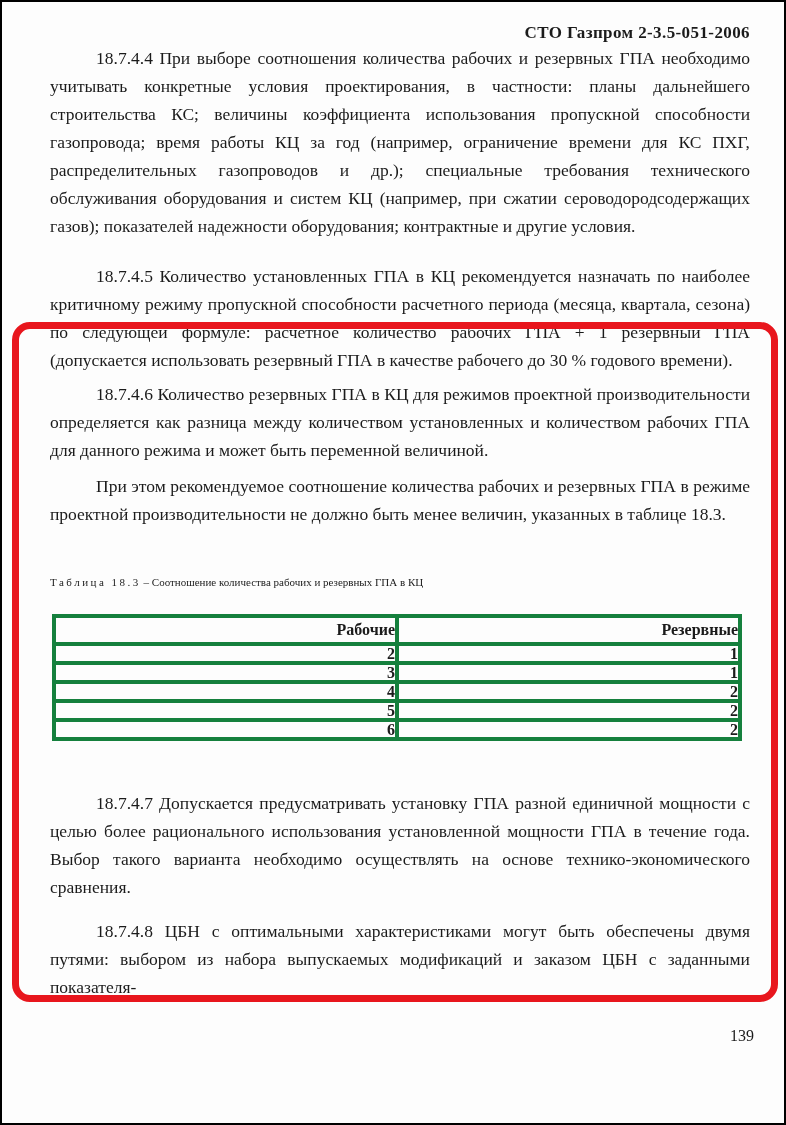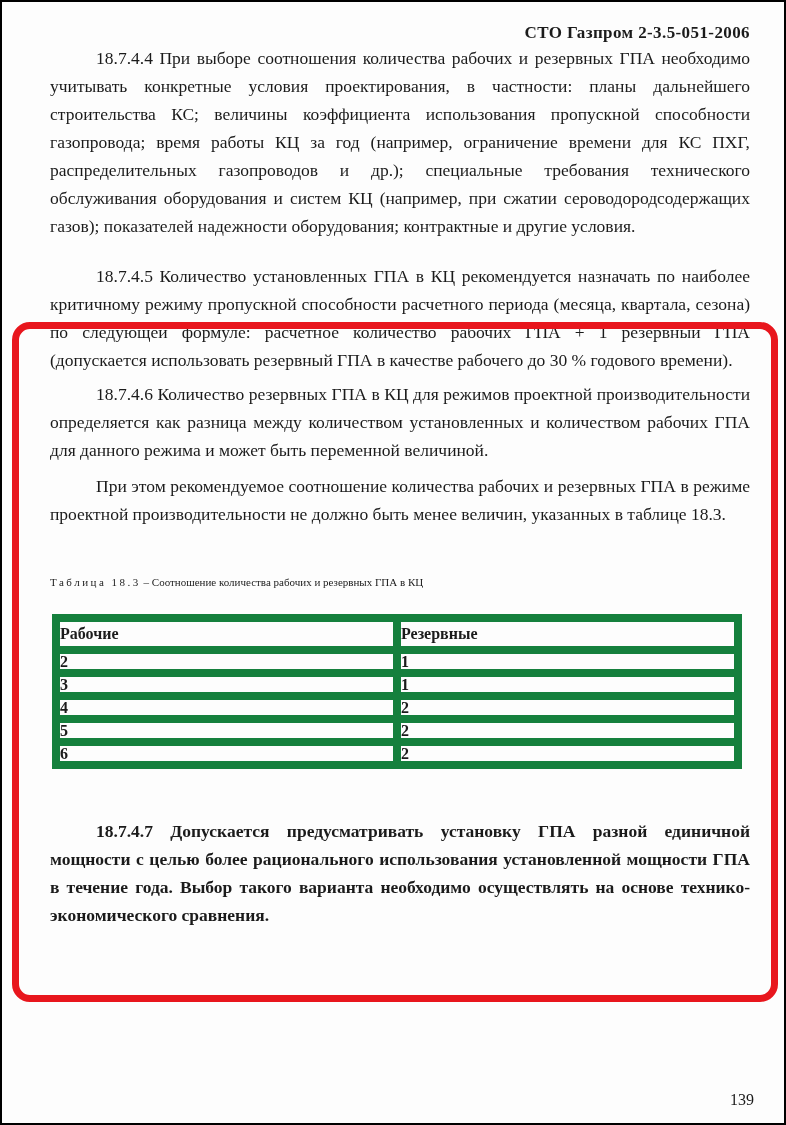--- a/index.html
+++ b/index.html
@@ -26,61 +26,61 @@
     font-weight:bold;
     font-size:17px;
     letter-spacing:0.4px;
     line-height:22px;
   }
   p.para { margin:0; text-indent:46px; }
   p.p-intro     { margin-top:26px; }
   p.p-1845      { margin-top:22px; }
   p.p-1846      { margin-top:6px; }
   p.p-prietom   { margin-top:8px; }
-  p.p-1847      { margin-top:48px;font-weight:bold; }
+  p.p-1847      { margin-top:48px; }
   p.p-1848      { margin-top:16px; }
 
   .table-caption {
     margin-top:40px;
     text-indent:0;
     font-size:11px;
     white-space:nowrap;
     overflow:hidden;
   }
   .caption-label { letter-spacing:2.5px; }
 
   table.gpa-table {
     margin-top:18px;
     margin-left:2px;
     width:690px;
     border-collapse:collapse;
     table-layout:fixed;
   }
   table.gpa-table th, table.gpa-table td {
-    border:8px solid #15803d;
-    text-align:left;
+    border:4px solid #15803d;
+    text-align:right;
     font-weight:bold;
     font-size:16px;
     padding:0;
   }
   table.gpa-table th { height:24px; line-height:24px; }
   table.gpa-table td { height:15px; line-height:15px; }
 
   .highlight-annotation {
     position:absolute;
     left:10px; top:320px;
     width:766px; height:680px;
     border:7px solid #e8161d;
     border-radius:18px;
     box-sizing:border-box;
     pointer-events:none;
   }
   .page-number {
     position:absolute;
-    top:1088px; right:30px;
+    top:1024px; right:30px;
     font-size:16px;
     line-height:20px;
   }
 </style>
 </head>
 <body>
 
 <div class="page-frame">
 
   <div class="doc">
@@ -129,20 +129,21 @@
         </tr>
         <tr>
           <td>6</td>
           <td>2</td>
         </tr>
       </tbody>
     </table>
 
     <p class="para p-1847">18.7.4.7 Допускается предусматривать установку ГПА разной единичной мощности с целью более рационального использования установленной мощности ГПА в течение года. Выбор такого варианта необходимо осуществлять на основе технико-экономического сравнения.</p>
 
+    <p class="para p-1848">18.7.4.8 ЦБН с оптимальными характеристиками могут быть обеспечены двумя путями: выбором из набора выпускаемых модификаций  и заказом ЦБН с заданными показателя-</p>
 
   </div>
 
   <div class="highlight-annotation"></div>
 
   <div class="page-number">139</div>
 
 </div>
 
 </body></html>

